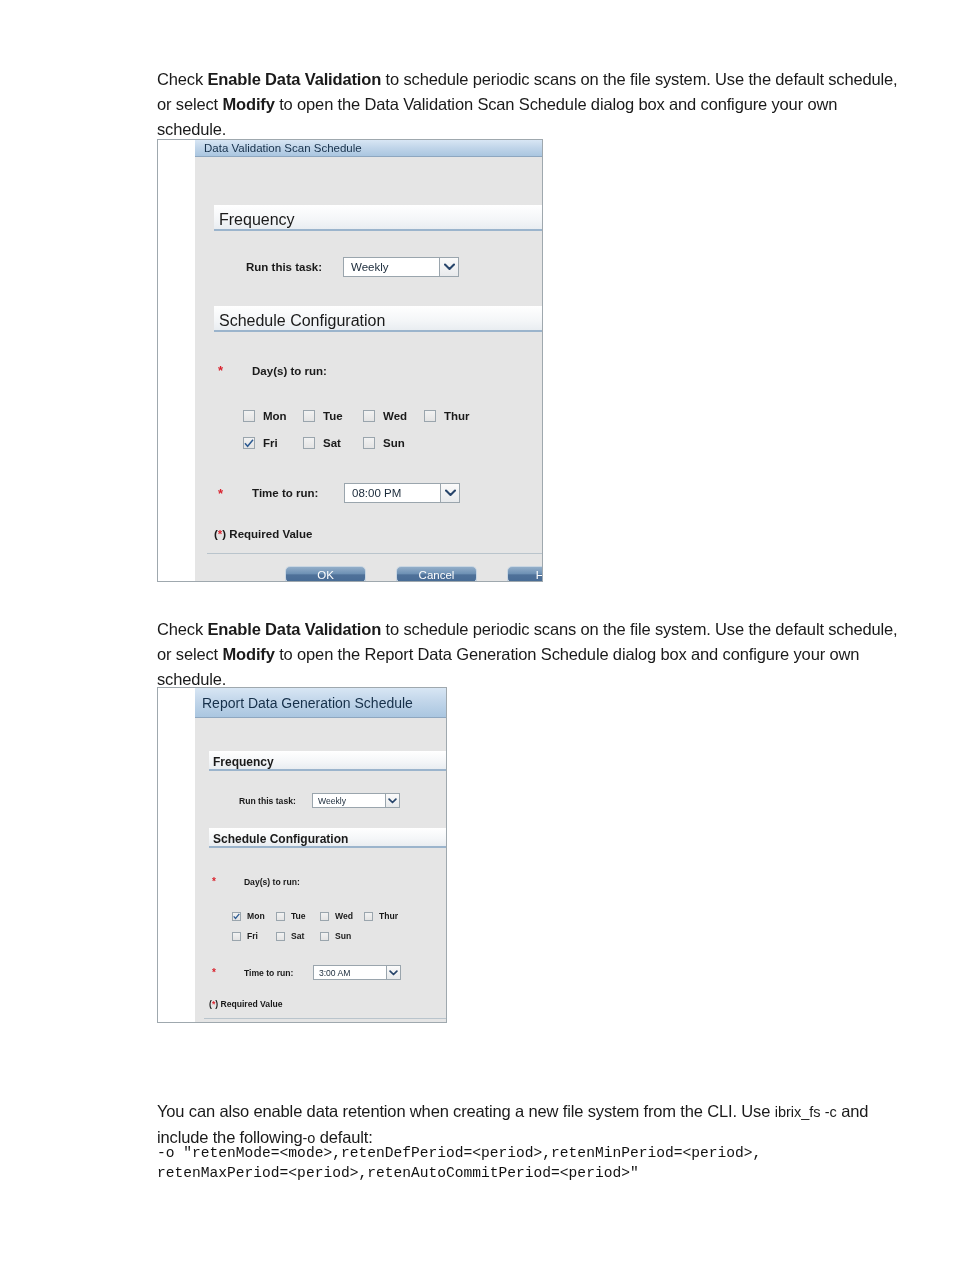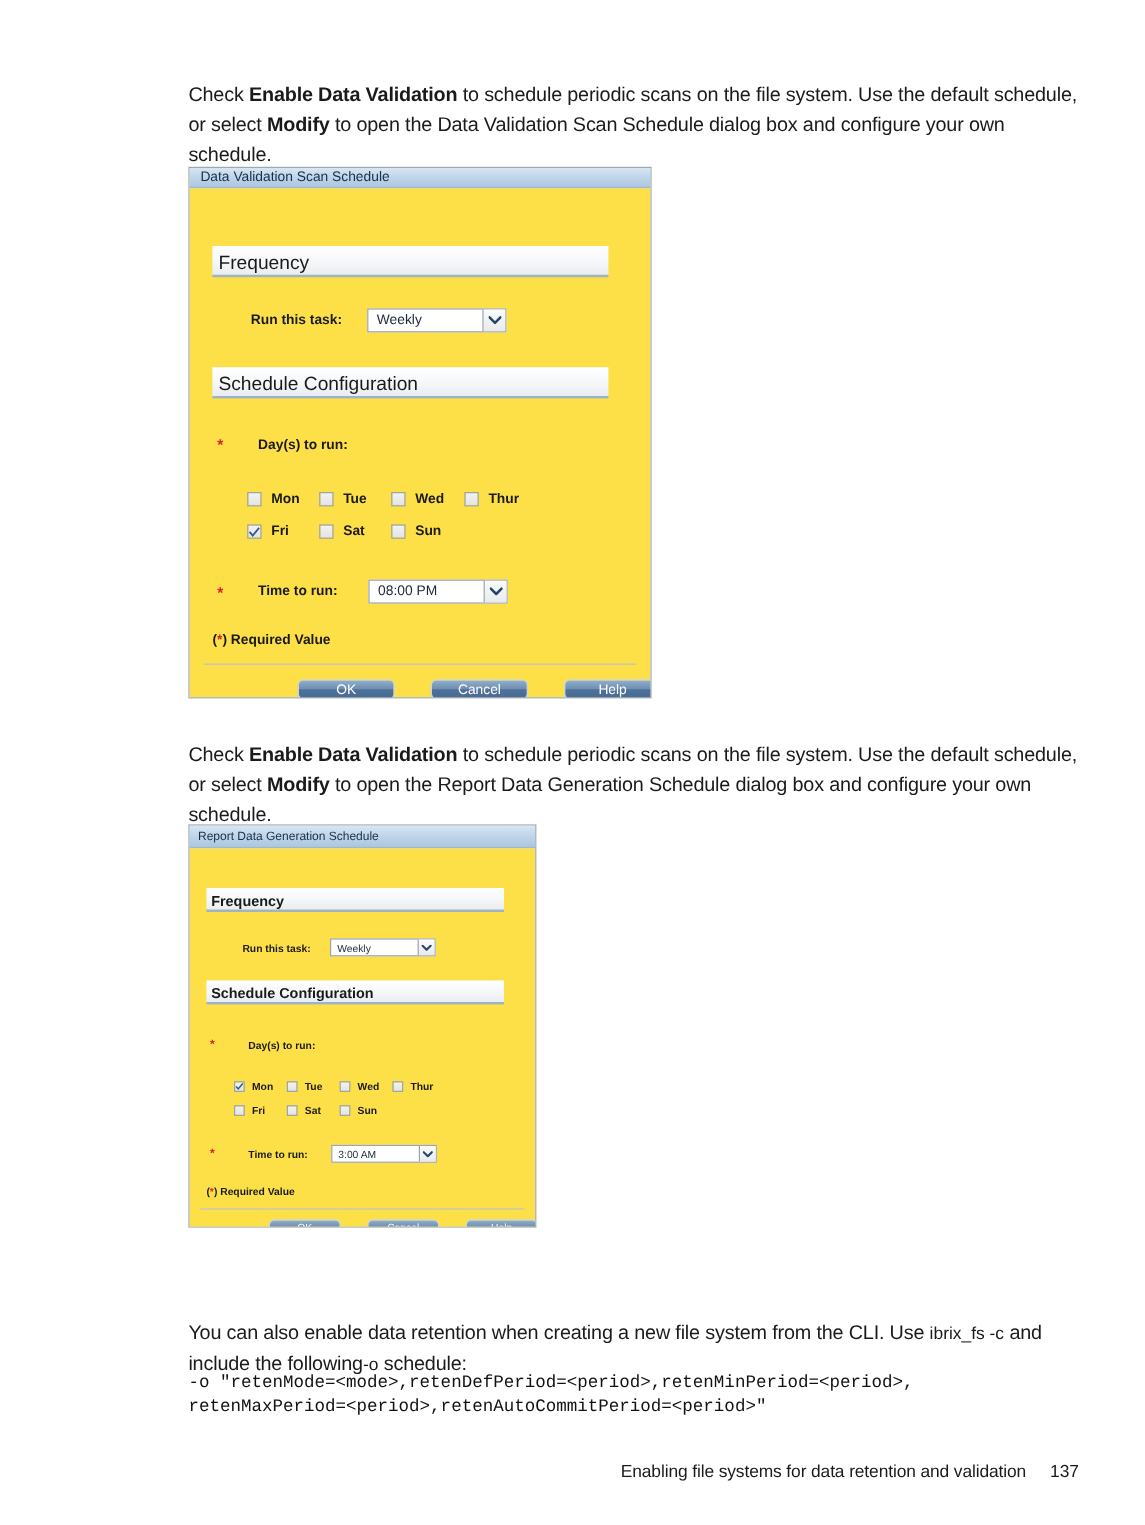--- a/index.html
+++ b/index.html
@@ -94,33 +94,34 @@
     margin-left: 16px;
   }
 
   
   .dialog {
     position: absolute;
     background: #ffffff;
     border: 1px solid #9fa8ae;
     box-sizing: border-box;
     overflow: hidden;
+    padding-left: 37px;
   }
   .dlg-titlebar {
     background: linear-gradient(to bottom, #d8e6f4 0%, #c2d6ea 45%, #aac6e0 100%);
     border-bottom: 1px solid #8ea7c0;
     color: #16304a;
     box-sizing: border-box;
     display: flex;
     align-items: center;
   }
   .dlg-body {
     position: relative;
     box-sizing: border-box;
-    background: #fde047;
+    background: #e5e5e5;
   }
   .grp-heading {
     position: relative;
     background: linear-gradient(to bottom, #ffffff 0%, #f4f6f8 60%, #e9edf1 100%);
     border-bottom: 2px solid #9bb4cc;
     color: #1a1a1a;
     box-sizing: border-box;
     display: flex;
     align-items: flex-end;
   }
@@ -217,21 +218,21 @@
   
   #dialog-validation { left: 157px; top: 139px; width: 386px; height: 443px; }
   #dialog-validation .dlg-titlebar { height: 17px; padding: 0 0 0 9px; font-size: 11.5px; }
   #dialog-validation .dlg-body { height: 424px; }
   #dialog-validation .grp-heading { font-size: 16px; height: 26px; padding-left: 5px; }
   #dialog-validation #d1-freq-heading { position: absolute; left: 19px; top: 48px; width: 330px; }
   #dialog-validation #d1-sched-heading { position: absolute; left: 19px; top: 149px; width: 330px; }
 
   
   #dialog-report { left: 157px; top: 687px; width: 290px; height: 336px; }
-  #dialog-report .dlg-titlebar { height: 19px; padding: 0 0 0 7px; font-size: 10px; }
+  #dialog-report .dlg-titlebar { height: 30px; padding: 0 0 0 7px; font-size: 14px; }
   #dialog-report .dlg-body { height: 321px; }
   #dialog-report .grp-heading { font-size: 12px; height: 20px; padding-left: 4px; font-weight: bold; }
   #dialog-report #d2-freq-heading { position: absolute; left: 14px; top: 33px; width: 248px; }
   #dialog-report #d2-sched-heading { position: absolute; left: 14px; top: 110px; width: 248px; }
 </style>
 </head>
 <body>
 
 <div class="page">
 
@@ -417,23 +418,19 @@
       <div class="btnbar" style="left:66px; top:309px; gap:22px;">
         <span class="btn" style="width:60px; height:13px; font-size:8.6px; box-shadow:0 1px 0 0 #b9cde0;">OK</span>
         <span class="btn" style="width:60px; height:13px; font-size:8.6px; box-shadow:0 1px 0 0 #b9cde0;">Cancel</span>
         <span class="btn" style="width:60px; height:13px; font-size:8.6px; box-shadow:0 1px 0 0 #b9cde0;">Help</span>
       </div>
 
     </div>
   </div>
 
 
-  <p class="para-3"><span>You can also enable data retention when creating a new file system from the CLI. Use </span><code class="mono">ibrix_fs -c</code><span> and include the following</span><code class="mono">-o</code><span> schedule:</span></p>
+  <p class="para-3"><span>You can also enable data retention when creating a new file system from the CLI. Use </span><code class="mono">ibrix_fs -c</code><span> and include the following</span><code class="mono">-o</code><span> default:</span></p>
 
   <pre class="code-block">-o "retenMode=&lt;mode&gt;,retenDefPeriod=&lt;period&gt;,retenMinPeriod=&lt;period&gt;,
 retenMaxPeriod=&lt;period&gt;,retenAutoCommitPeriod=&lt;period&gt;"</pre>
 
-  <div class="footer">
-    <span>Enabling file systems for data retention and validation</span>
-    <span class="page-num">137</span>
-  </div>
 
 </div>
 
 </body></html>

